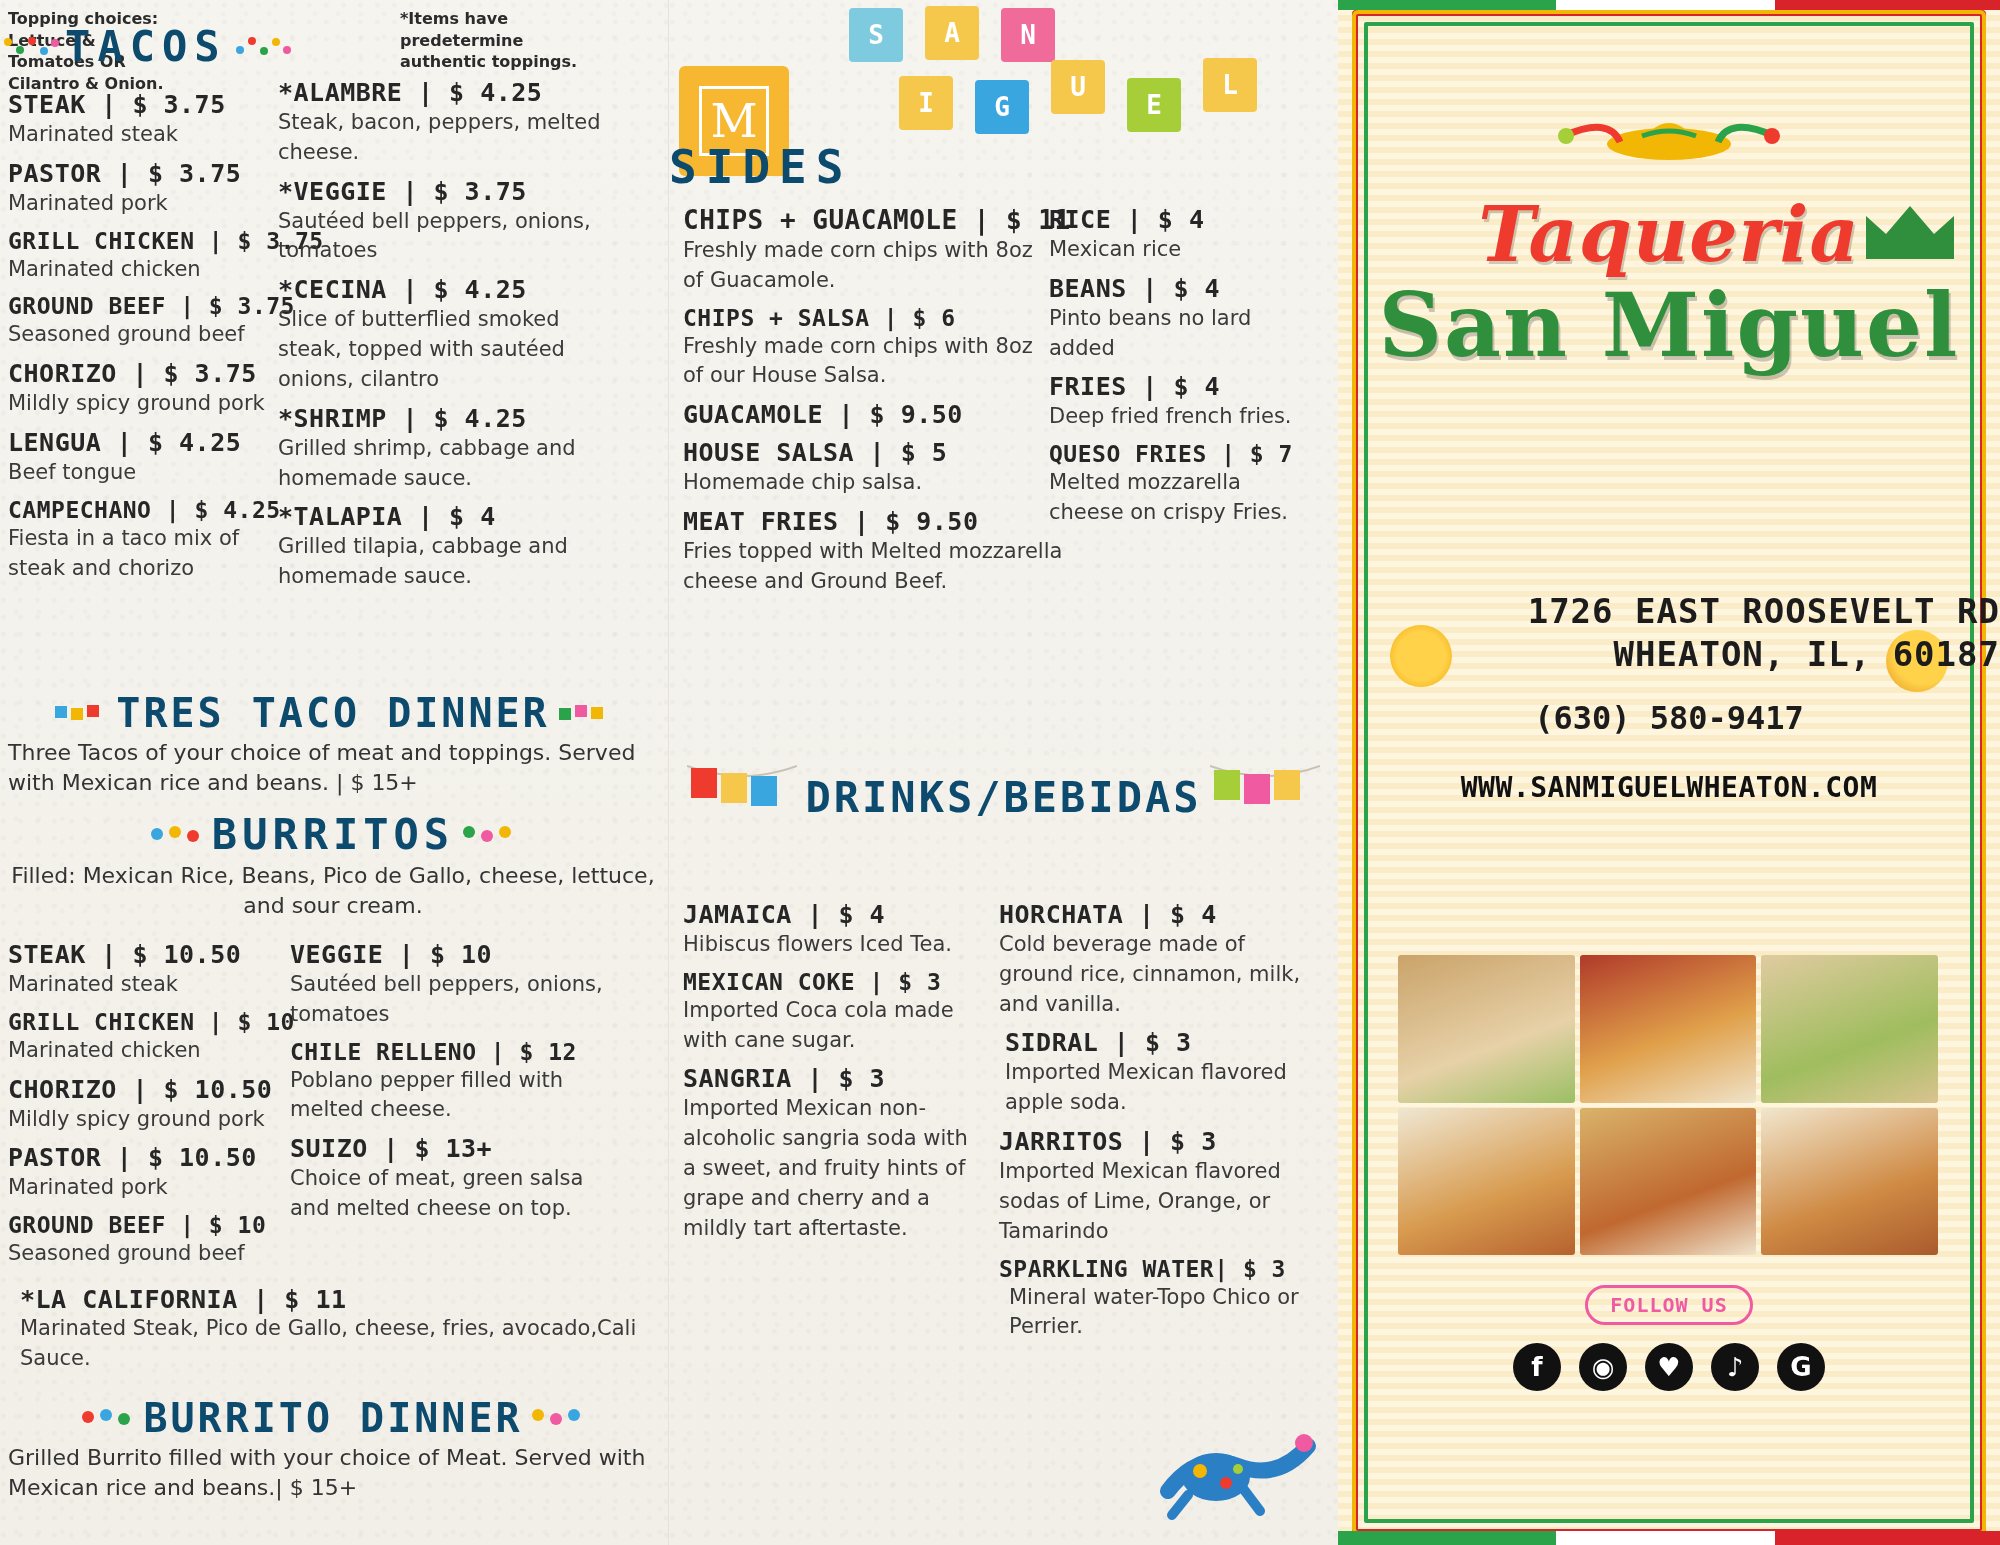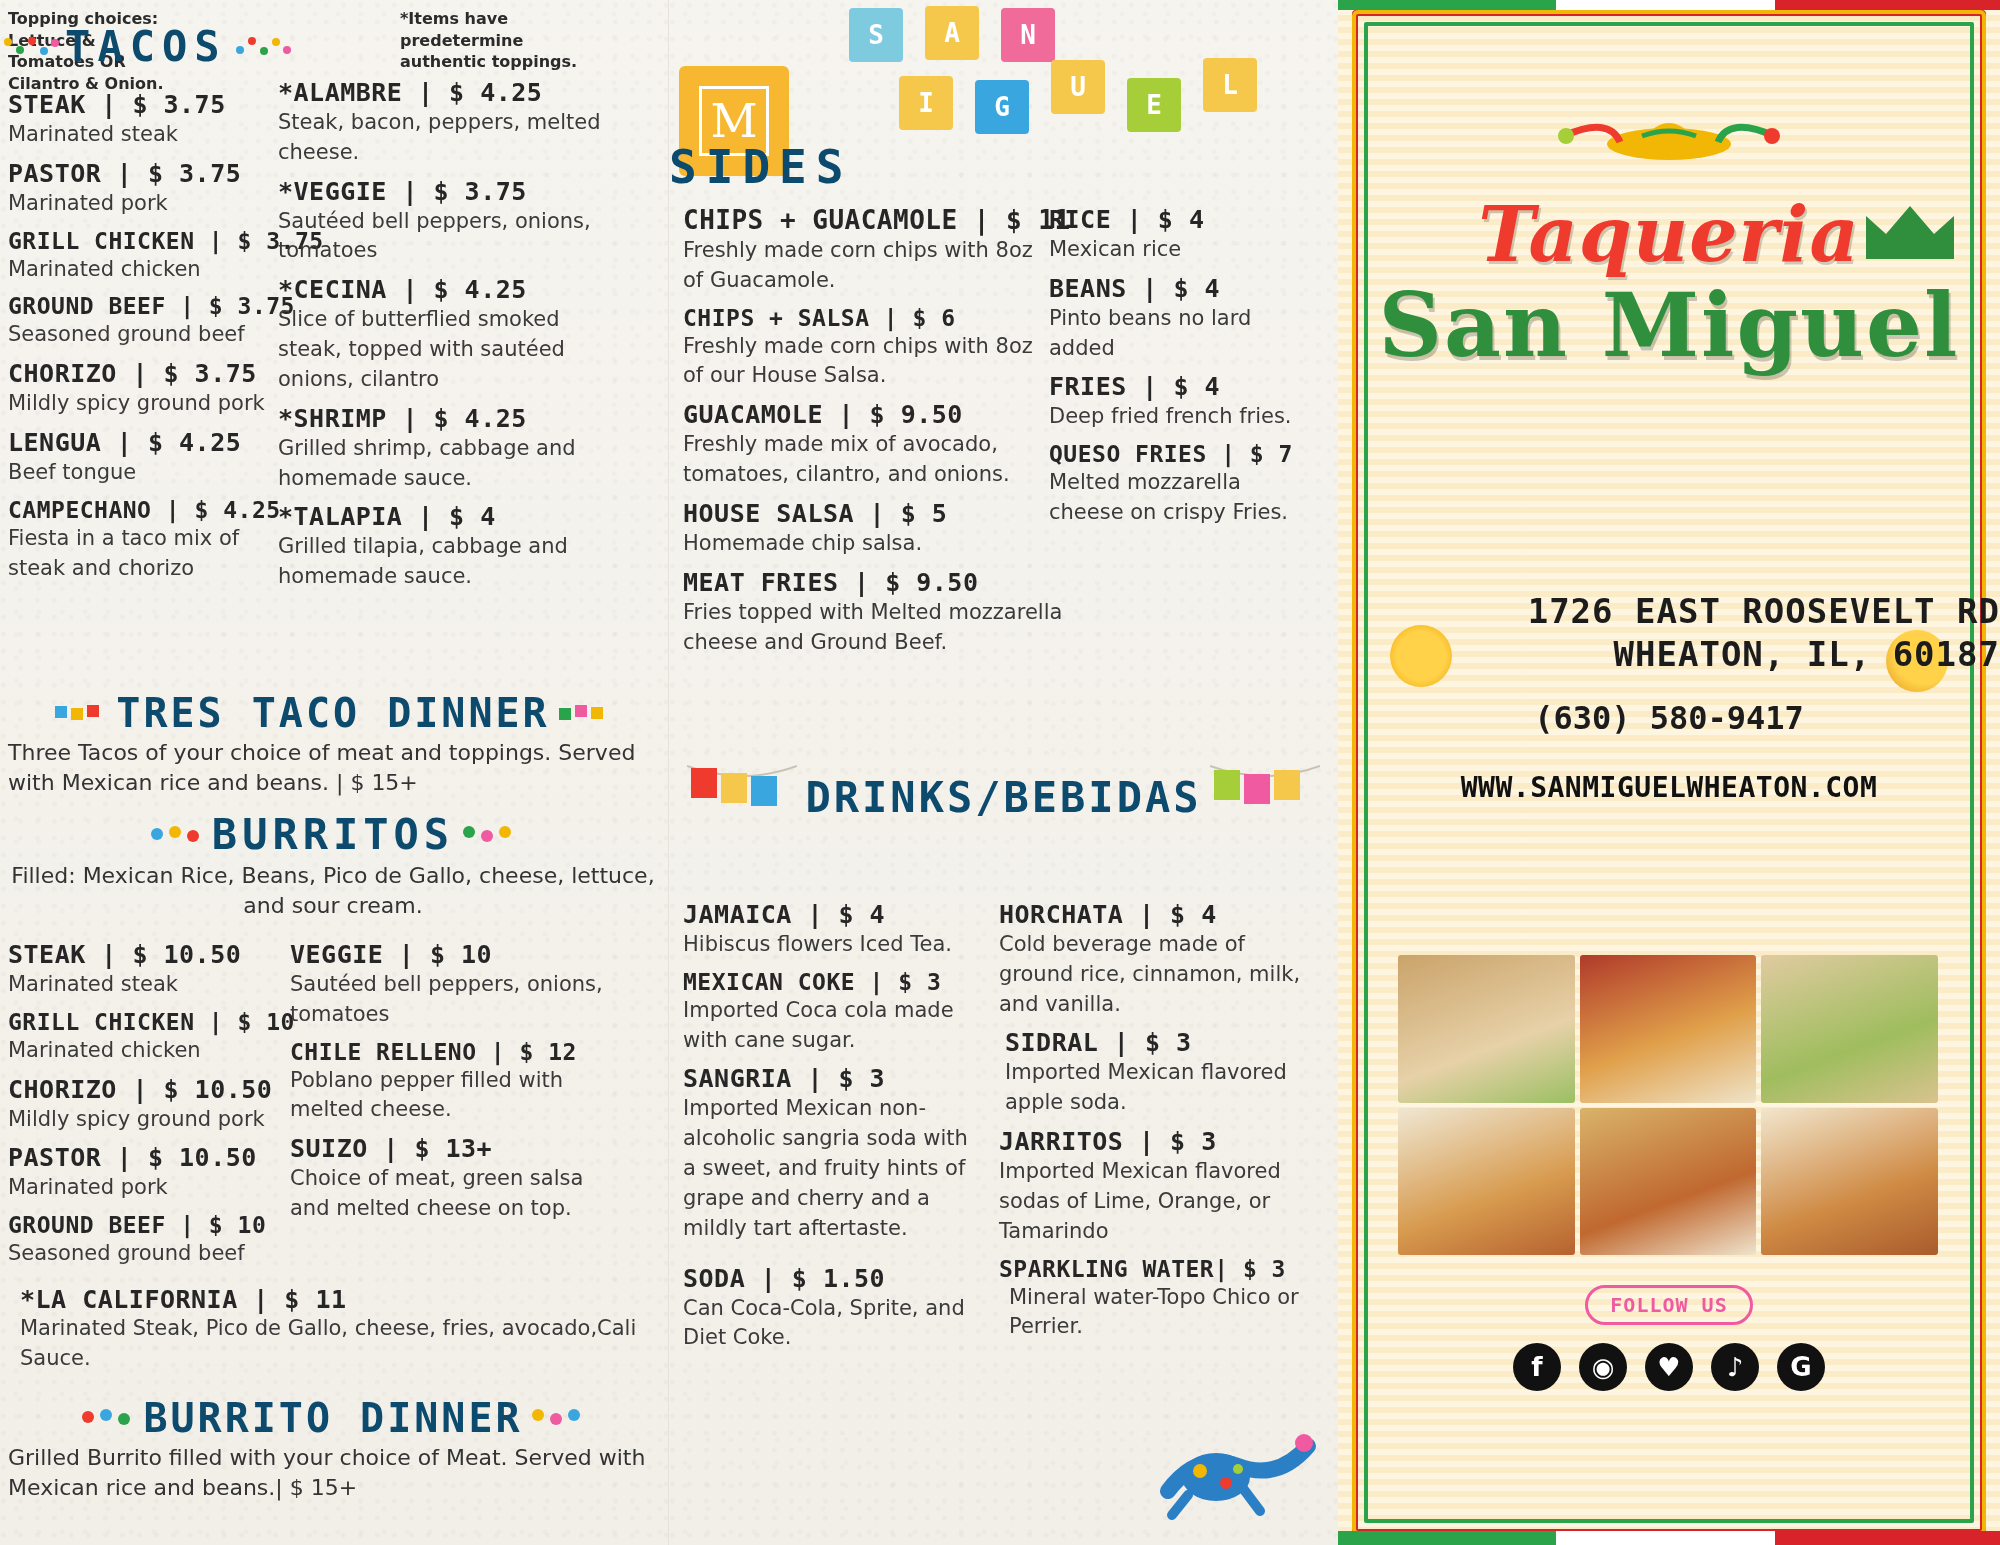--- a/index.html
+++ b/index.html
@@ -434,21 +434,20 @@
       <div class="entry">
         <div class="item-name" style="font-size:26px">CHIPS + GUACAMOLE  |  $ 11</div>
         <div class="item-desc">Freshly made corn chips with 8oz of Guacamole.</div>
       </div>
       <div class="entry">
         <div class="item-name" style="font-size:23px">CHIPS + SALSA  |  $ 6</div>
         <div class="item-desc">Freshly made corn chips with 8oz of our House Salsa.</div>
       </div>
       <div class="entry">
         <div class="item-name">GUACAMOLE  |  $ 9.50</div>
-        <div class="item-desc">Freshly made mix of avocado, tomatoes, cilantro, and onions.</div>
       </div>
       <div class="entry">
         <div class="item-name">HOUSE SALSA  |  $ 5</div>
         <div class="item-desc">Homemade chip salsa.</div>
       </div>
       <div class="entry">
         <div class="item-name">MEAT FRIES  |  $ 9.50</div>
         <div class="item-desc" style="width:410px">Fries topped with Melted mozzarella cheese and Ground Beef.</div>
       </div>
     </div>
@@ -499,24 +498,20 @@
         <div class="item-name">JAMAICA  |  $ 4</div>
         <div class="item-desc">Hibiscus flowers Iced Tea.</div>
       </div>
       <div class="entry">
         <div class="item-name" style="font-size:23px">MEXICAN COKE  |  $ 3</div>
         <div class="item-desc">Imported Coca cola made with cane sugar.</div>
       </div>
       <div class="entry">
         <div class="item-name">SANGRIA  |  $ 3</div>
         <div class="item-desc">Imported Mexican non-alcoholic sangria soda with a sweet, and fruity hints of grape and cherry and a mildly tart aftertaste.</div>
-      </div>
-      <div class="entry" style="margin-top:20px">
-        <div class="item-name">SODA  |  $ 1.50</div>
-        <div class="item-desc">Can Coca-Cola, Sprite, and Diet Coke.</div>
       </div>
     </div>
 
     <div style="position:absolute;left:330px;top:900px;width:320px;">
       <div class="entry">
         <div class="item-name">HORCHATA  |  $ 4</div>
         <div class="item-desc">Cold beverage made of ground rice, cinnamon, milk, and vanilla.</div>
       </div>
       <div class="entry" style="margin-left:6px">
         <div class="item-name">SIDRAL  |  $ 3</div>

